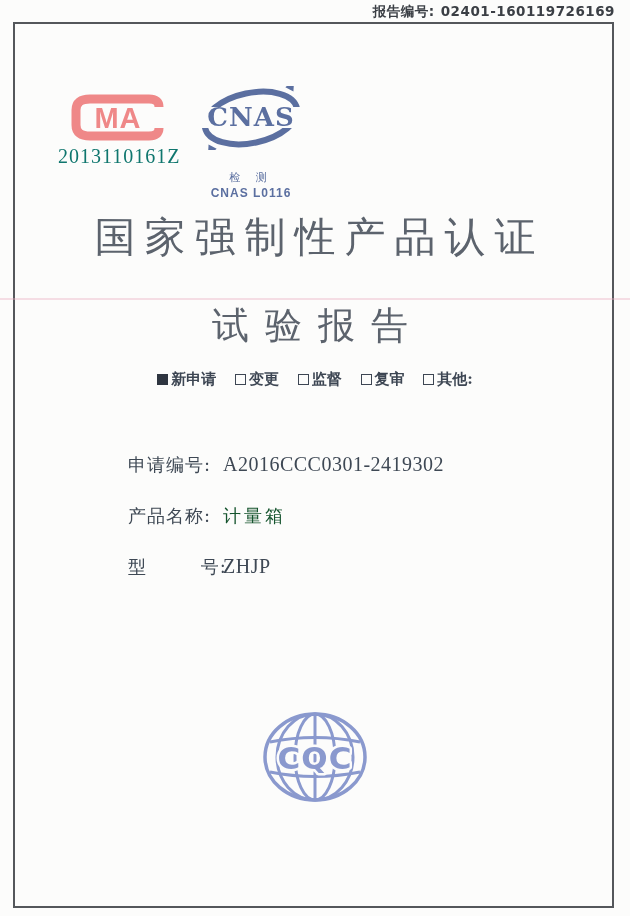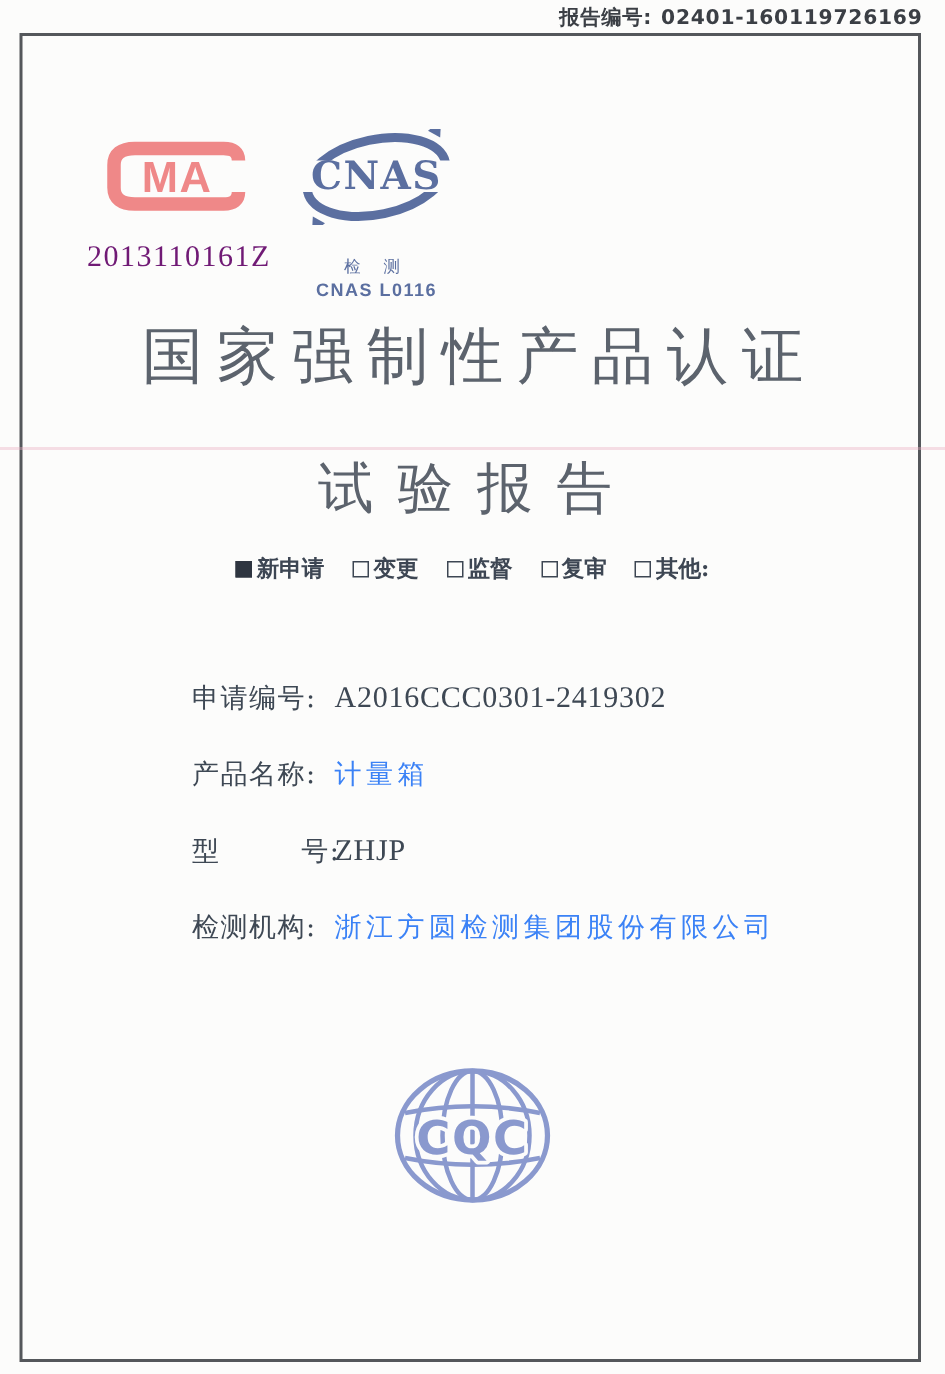--- a/index.html
+++ b/index.html
@@ -17,22 +17,22 @@
   .frame{position:absolute;left:13px;top:22px;width:601px;height:886px;
     border:2px solid #54575b;box-sizing:border-box;background:transparent;}
 
   
   .artifact{position:absolute;left:0;top:298px;width:630px;height:2px;
     background:rgba(233,170,192,.38);pointer-events:none;}
 
   
   .cma-block{position:absolute;left:58px;top:94px;width:120px;text-align:center;}
   .cma-block svg{display:block;margin:0 auto;}
-  .cma-num{margin-top:19px;font-family:"Liberation Serif","DejaVu Serif",serif;
-    font-size:20px;color:#701a75;letter-spacing:1px;white-space:nowrap;}
+  .cma-num{margin-top:4px;font-family:"Liberation Serif","DejaVu Serif",serif;
+    font-size:20px;color:#0f766e;letter-spacing:1px;white-space:nowrap;}
 
   .cnas-block{position:absolute;left:196px;top:86px;width:110px;text-align:center;}
   .cnas-block svg{display:block;margin:0 auto;}
   .cnas-caption{margin-top:20px;font-size:11px;color:#5b6fa0;letter-spacing:6px;
     font-family:"DejaVu Serif","Liberation Serif",serif;}
   .cnas-no{margin-top:1px;font-family:"Liberation Sans","DejaVu Sans",sans-serif;
     font-weight:700;font-size:12px;color:#5b6fa0;letter-spacing:1px;text-align:center;}
 
   
   .title{position:absolute;left:0;top:210px;width:100%;margin:0;text-align:center;
@@ -50,21 +50,21 @@
     box-sizing:border-box;margin-right:3px;background:#fcfcfb;}
   .chk-box.filled{background:#2e3540;border-color:#2e3540;}
 
   
   .field{position:absolute;left:128px;white-space:nowrap;}
   .f1{top:453px;} .f2{top:504px;} .f3{top:555px;} .f4{top:606px;} .f4b{top:631px;left:207px;}
   .lbl{display:inline-block;width:95px;font-size:18px;color:#3e4854;
     letter-spacing:1px;white-space:pre;vertical-align:baseline;}
   .val-latin{font-family:"Liberation Serif","DejaVu Serif",serif;font-size:20px;
     color:#3e4854;letter-spacing:.5px;}
-  .val-cn{font-size:18px;color:#3b82f6;letter-spacing:3px;}
+  .val-cn{font-size:18px;color:#14532d;letter-spacing:3px;}
 
   
   .cqc-block{position:absolute;left:262px;top:711px;}
 </style>
 </head>
 <body>
 
 <div class="page">
 
   <div class="report-no">
@@ -124,23 +124,20 @@
 
   <div class="field f1">
     <span class="lbl">申请编号:</span><span class="val-latin">A2016CCC0301-2419302</span>
   </div>
   <div class="field f2">
     <span class="lbl">产品名称:</span><span class="val-cn">计量箱</span>
   </div>
   <div class="field f3">
     <span class="lbl">型        号:</span><span class="val-latin">ZHJP</span>
   </div>
-  <div class="field f4">
-    <span class="lbl">检测机构:</span><span class="val-cn">浙江方圆检测集团股份有限公司</span>
-  </div>
 
   <div class="cqc-block">
     <svg width="106" height="92" viewBox="0 0 106 92">
       <g fill="none" stroke="#8a99ce" stroke-width="3">
         <ellipse cx="53" cy="46" rx="50" ry="43" stroke-width="3.5"></ellipse>
         <ellipse cx="53" cy="46" rx="38" ry="43"></ellipse>
         <ellipse cx="53" cy="46" rx="20" ry="43"></ellipse>
         <path d="M 53 3 L 53 89"></path>
         <path d="M 8 31 Q 53 22 98 31"></path>
         <path d="M 8 61 Q 53 70 98 61"></path>

